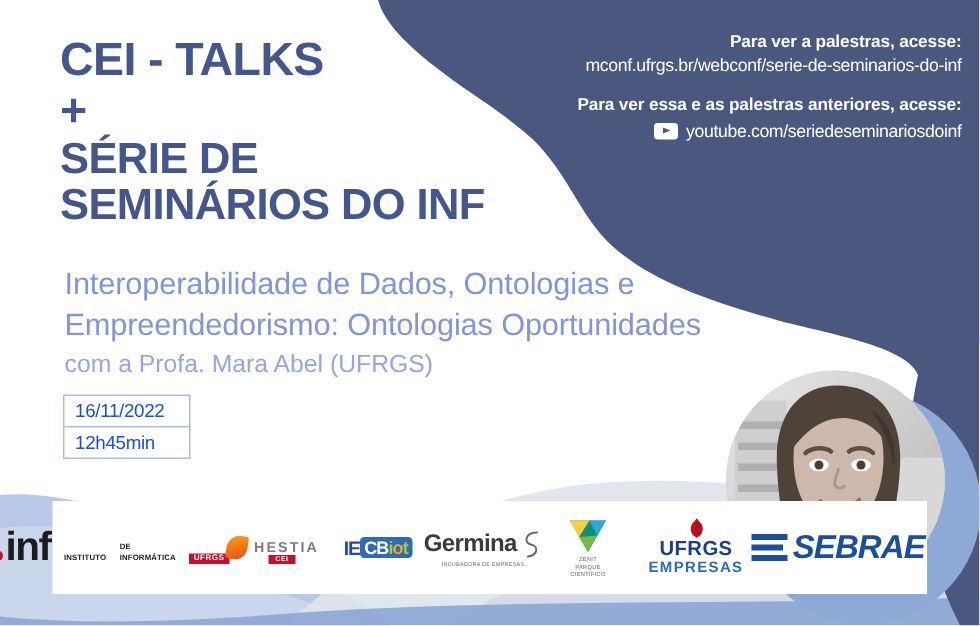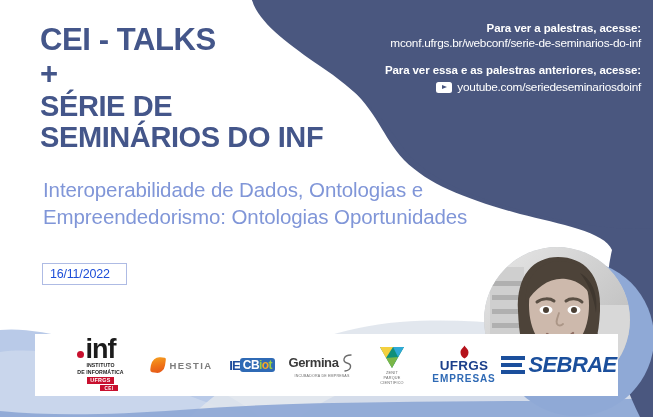--- a/index.html
+++ b/index.html
@@ -106,21 +106,21 @@
   .logobar{
     position:absolute;left:35px;top:334px;width:583px;height:62px;
     background:#ffffff;
     display:flex;align-items:center;
     padding:0 8px 0 14px;
     gap:0px;
   }
   .logo{display:flex;align-items:center;justify-content:center;flex:0 0 auto;}
 
   
-  .inf{flex-direction:column;align-items:center;width:94px;}
+  .inf{flex-direction:row;align-items:flex-end;width:94px;}
   .inf .inf-top{display:flex;align-items:flex-end;}
   .inf .dot{width:7px;height:7px;border-radius:50%;background:#c8102e;margin-right:2px;margin-bottom:2px;}
   .inf .inf-word{font-size:27px;font-weight:bold;color:#1c1c1c;line-height:0.8;letter-spacing:-1px;}
   .inf .inf-sub{font-size:5.2px;font-weight:bold;color:#1c1c1c;line-height:1.28;margin-left:9px;margin-top:2px;letter-spacing:0.1px;}
   .inf .ufrgs{display:inline-block;background:#c8102e;color:#fff;font-size:5.4px;font-weight:bold;padding:0.5px 3px;margin-left:9px;margin-top:1px;letter-spacing:0.3px;}
   .inf .cei{display:inline-block;background:#c8102e;color:#fff;font-size:4.6px;font-weight:bold;padding:0.5px 5px;margin-left:26px;margin-top:1.5px;letter-spacing:0.4px;}
 
   
   .hestia{width:78px;gap:4px;}
   .hestia .flame{
@@ -138,21 +138,21 @@
   .iecbiot .pill{
     background:#2f6ab5;color:#ffffff;font-size:12px;font-weight:bold;
     border-radius:3px;padding:0px 3px;letter-spacing:-0.6px;
   }
   .iecbiot .pill .gr{color:#9ccf3f;}
   .iecbiot .pill .or{color:#f6a623;}
 
   
   .germina{width:78px;flex-direction:column;align-items:center;}
   .germina .g-row{display:flex;align-items:center;gap:1px;}
-  .germina .g-word{font-size:13px;font-weight:bold;color:#3a3a3a;letter-spacing:-0.4px;}
+  .germina .g-word{font-size:16px;font-weight:bold;color:#3a3a3a;letter-spacing:-0.4px;}
   .germina .swirl{width:16px;height:20px;}
   .germina .g-sub{font-size:3.6px;color:#6a6a6a;letter-spacing:0.2px;margin-top:1px;}
 
   
   .zenit{width:62px;flex-direction:column;align-items:center;}
   .zenit .z-sub{font-size:3.8px;color:#6a6a6a;margin-top:1px;letter-spacing:0.2px;text-align:center;line-height:1.25;}
 
   
   .ufrgsed{width:82px;flex-direction:column;align-items:center;}
   .ufrgsed .crest{width:13px;height:14px;}
@@ -216,24 +216,26 @@
   <div class="headline">
     <span class="l1">CEI - TALKS</span>
     <span class="l2">+</span>
     <span class="l3">SÉRIE DE</span>
     <span class="l4">SEMINÁRIOS DO INF</span>
   </div>
 
   <div class="talk">
     <span>Interoperabilidade de Dados, Ontologias e</span><br>
     <span>Empreendedorismo: Ontologias Oportunidades</span>
+    <span class="speaker">com a Profa. Mara Abel (UFRGS)</span>
   </div>
 
   <div class="datebox">
     <div class="row">16/11/2022</div>
+    <div class="row">12h45min</div>
   </div>
 
   <div class="links">
     <span class="strong">Para ver a palestras, acesse:</span>
     <span class="url">mconf.ufrgs.br/webconf/serie-de-seminarios-do-inf</span>
     <div class="gap"></div>
     <span class="strong">Para ver essa e as palestras anteriores, acesse:</span>
     <div class="yt-row">
       <span class="yt-icon"></span>
       <span class="url">youtube.com/seriedeseminariosdoinf</span>

